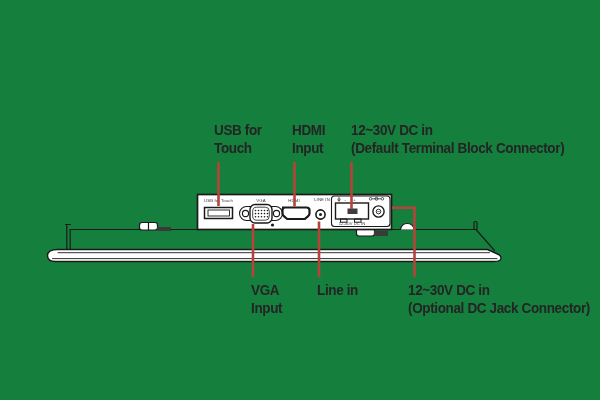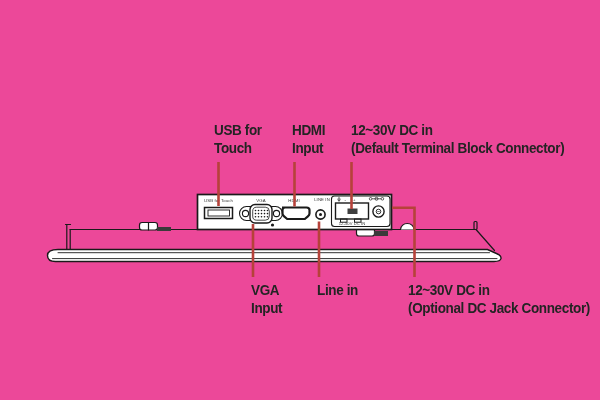--- a/index.html
+++ b/index.html
@@ -1,16 +1,16 @@
 <!DOCTYPE html>
 <html><head>
 <meta charset="utf-8">
 <style>
   html,body{margin:0;padding:0;background:#fff;overflow:hidden;}
-  #canvas{position:relative;width:600px;height:400px;background:#ec4899;
+  #canvas{position:relative;width:600px;height:400px;background:#15803d;
           font-family:"Liberation Sans",sans-serif;}
   svg{position:absolute;left:0;top:0;}
   .big-label{position:absolute;font-weight:700;font-size:15px;line-height:17.5px;
              letter-spacing:-0.4px;color:#242424;white-space:nowrap;
              transform:scaleX(0.9);transform-origin:0 0;}
   .tiny{font-family:"Liberation Sans",sans-serif;font-size:4.3px;fill:#383838;
         letter-spacing:0.1px;}
 </style>
 </head>
 <body>

